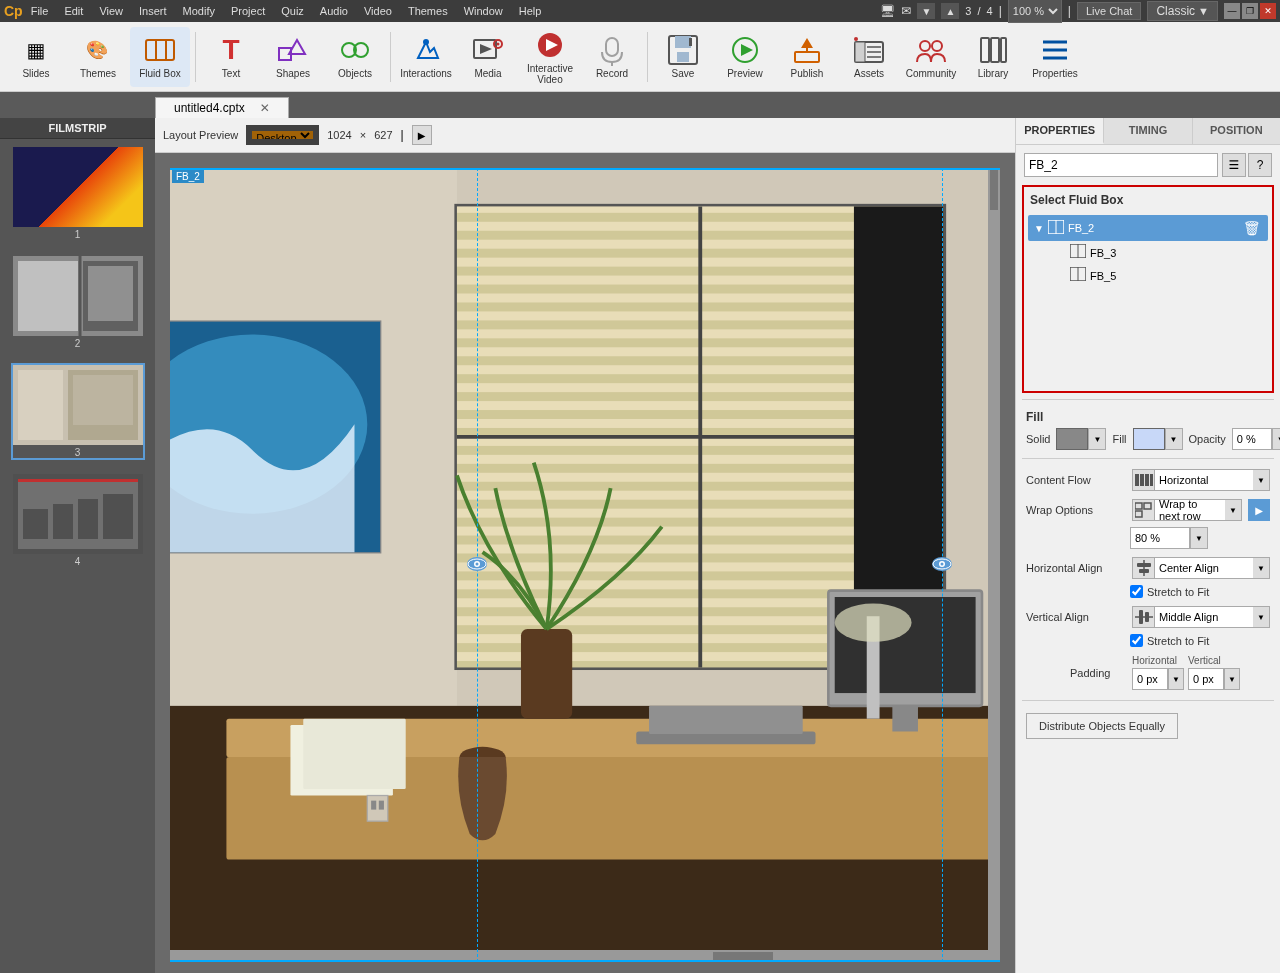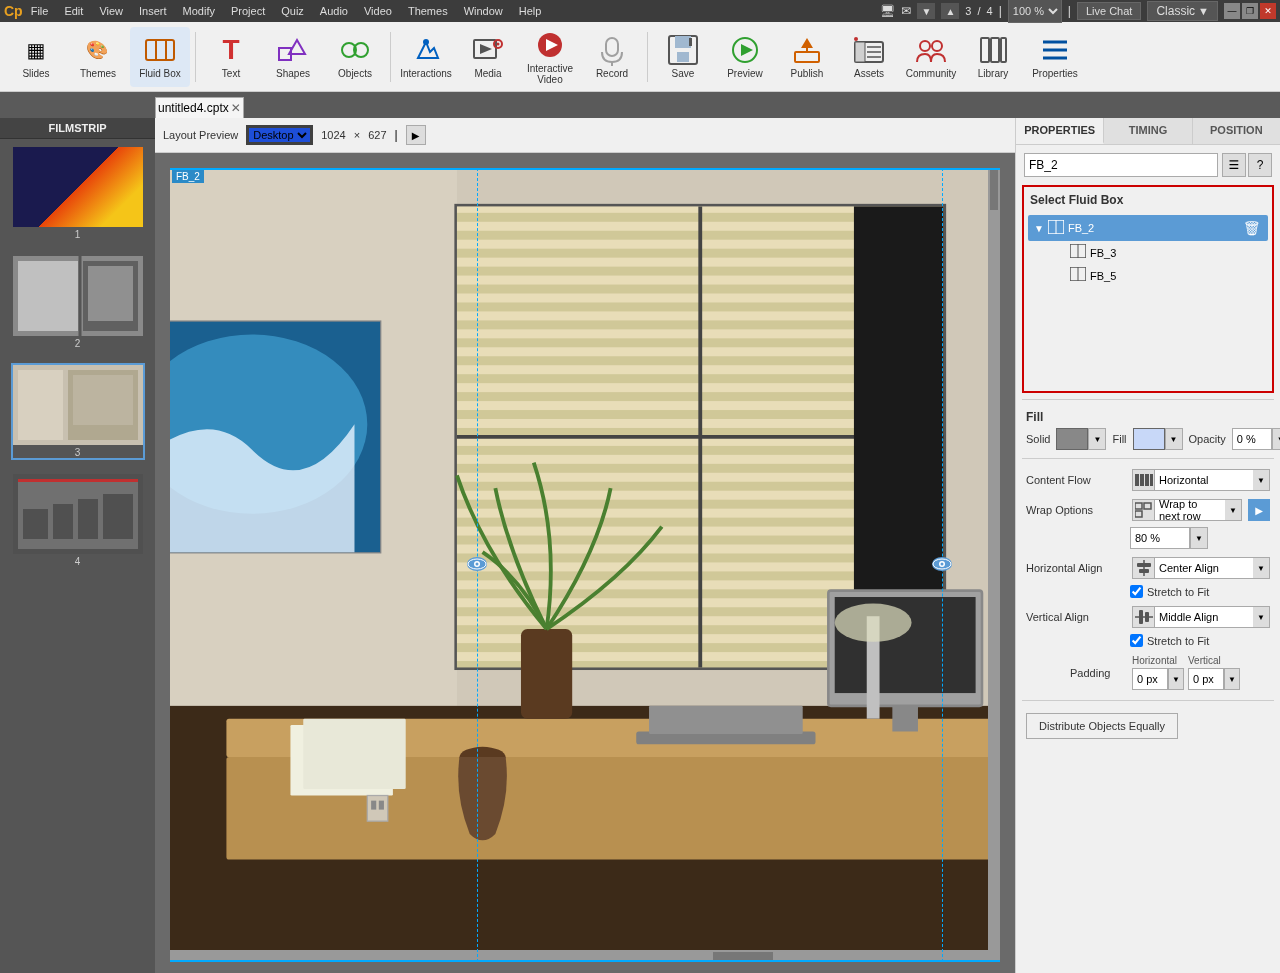--- a/index.html
+++ b/index.html
@@ -201,22 +201,22 @@
       gap: 8px;
       border-bottom: 1px solid #ccc;
     }
     .canvas-toolbar-label {
       font-size: 11px;
       color: #333;
     }
     .layout-select {
       height: 20px;
       font-size: 11px;
-      border: 3px solid #404040;
-      background: #1d4ed8;
+      border: 6px solid #404040;
+      background: #a16207;
     }
     .dimension-display {
       font-size: 11px;
       color: #333;
     }
     .play-btn {
       width: 20px;
       height: 20px;
       background: #ddd;
       border: 1px solid #aaa;
@@ -674,26 +674,26 @@
       display: flex;
       background: #5a5a5a;
       height: 26px;
       align-items: flex-end;
       padding-left: 155px;
     }
     .file-tab {
       background: #e0e0e0;
       border: 1px solid #aaa;
       border-bottom: none;
-      padding: 3px 2px;
-      font-size: 11px;
-      cursor: pointer;
-      display: flex;
-      align-items: center;
-      gap: 2px;
+      padding: 3px 18px;
+      font-size: 11px;
+      cursor: pointer;
+      display: flex;
+      align-items: center;
+      gap: 15px;
     }
     .file-tab.active { background: #f5f5f5; }
     .file-tab-close {
       font-size: 12px;
       cursor: pointer;
       color: #666;
     }
 
     
     .icon-slides { font-size: 20px; }

